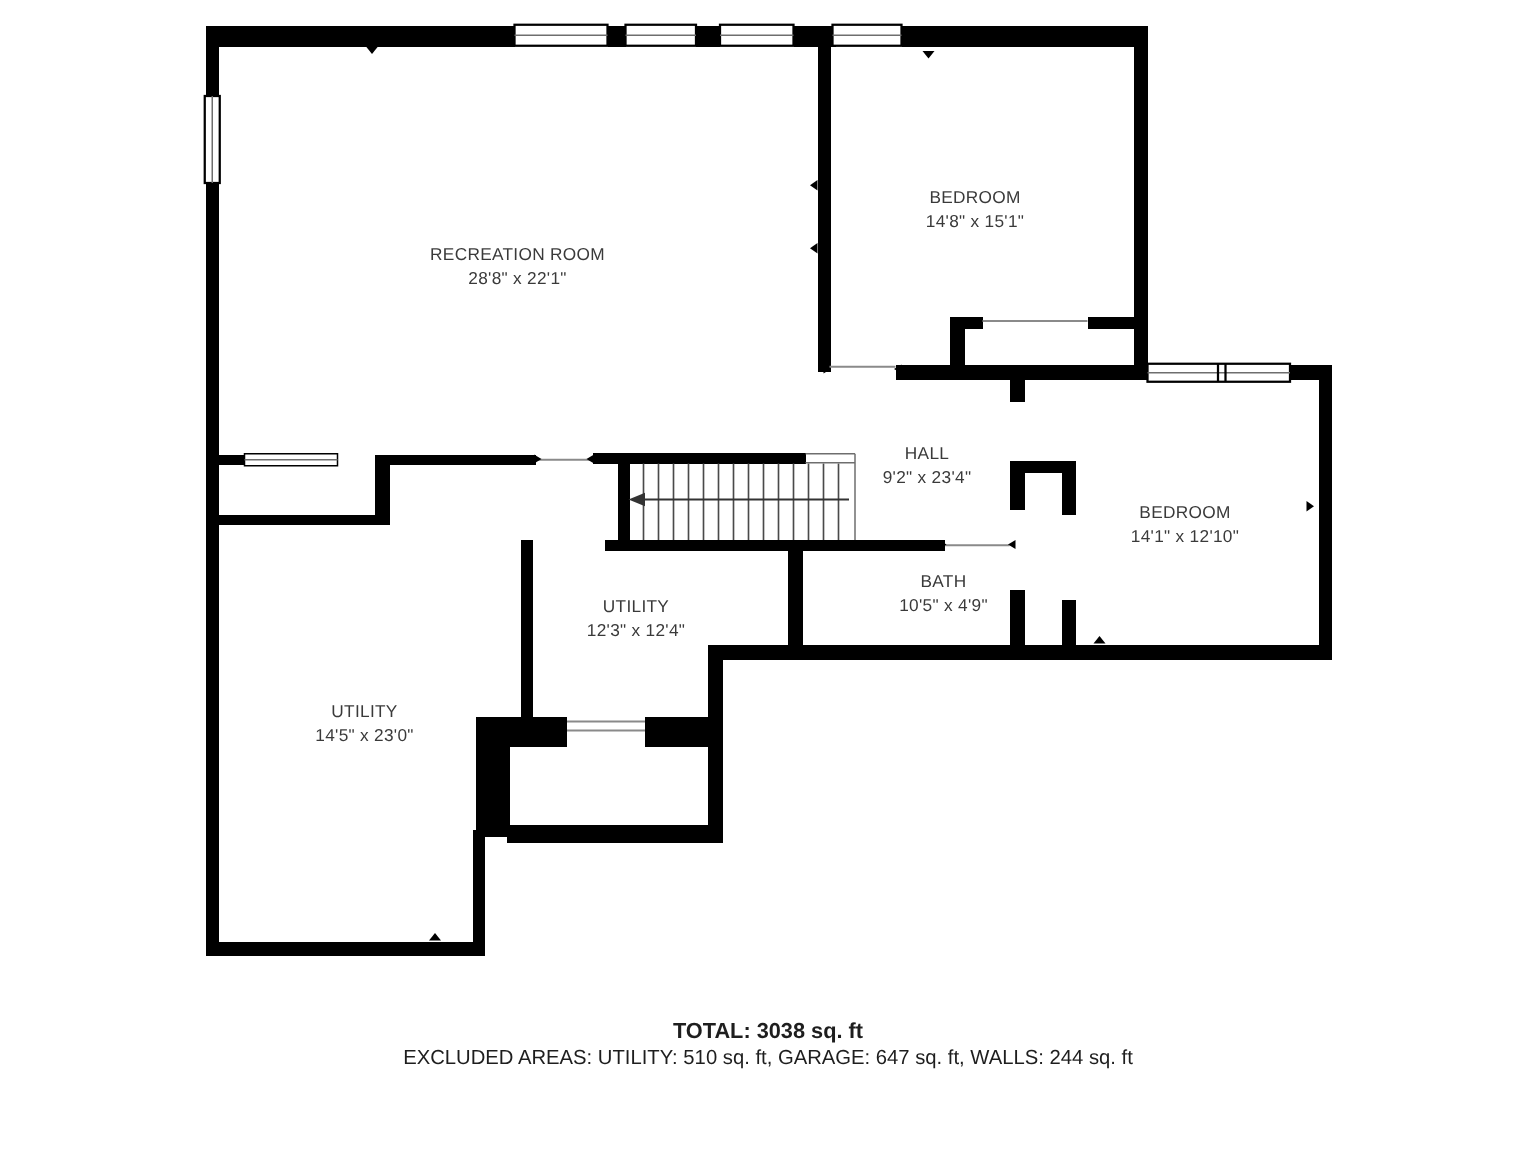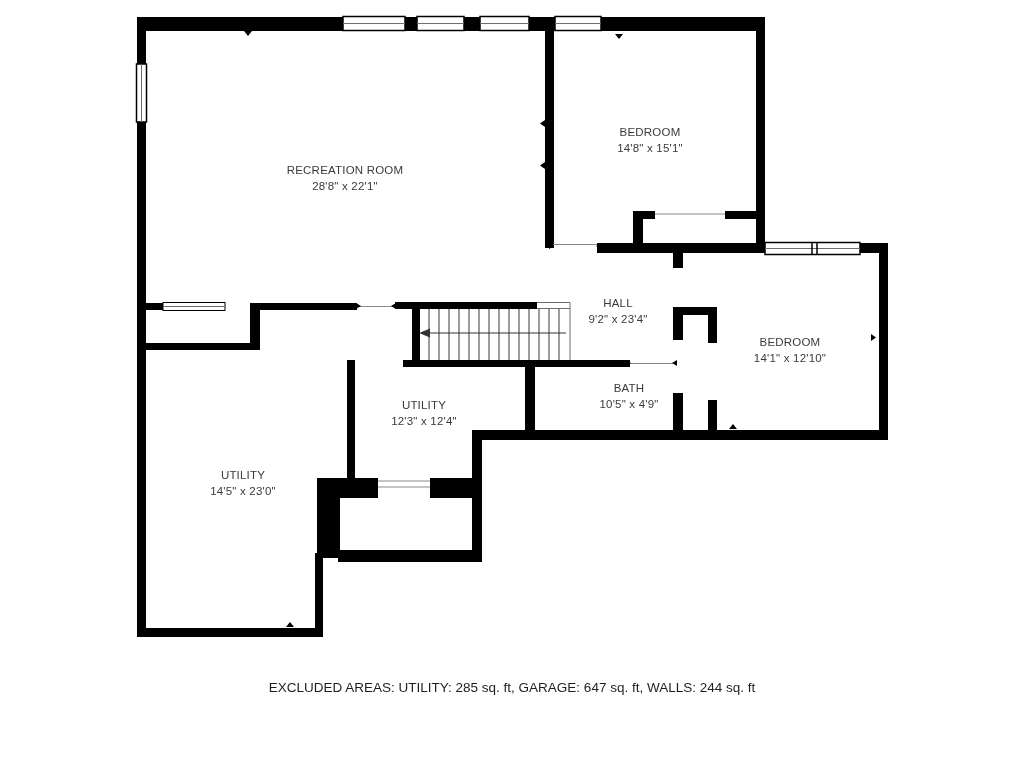--- a/index.html
+++ b/index.html
@@ -196,16 +196,17 @@
   <div class="room-label" style="left:629px;top:380px">
     <div class="rn">BATH</div>
     <div class="rd">10'5" x 4'9"</div>
   </div>
   <div class="room-label" style="left:243px;top:467px">
     <div class="rn">UTILITY</div>
     <div class="rd">14'5" x 23'0"</div>
   </div>
 
   <div class="footer">
-    <div class="line">EXCLUDED AREAS: UTILITY: 285 sq. ft, GARAGE: 647 sq. ft, WALLS: 244 sq. ft</div>
+    <div class="total">TOTAL: 3038 sq. ft</div>
+    <div class="line">EXCLUDED AREAS: UTILITY: 510 sq. ft, GARAGE: 647 sq. ft, WALLS: 244 sq. ft</div>
   </div>
 
 </div>
 
 </body></html>

